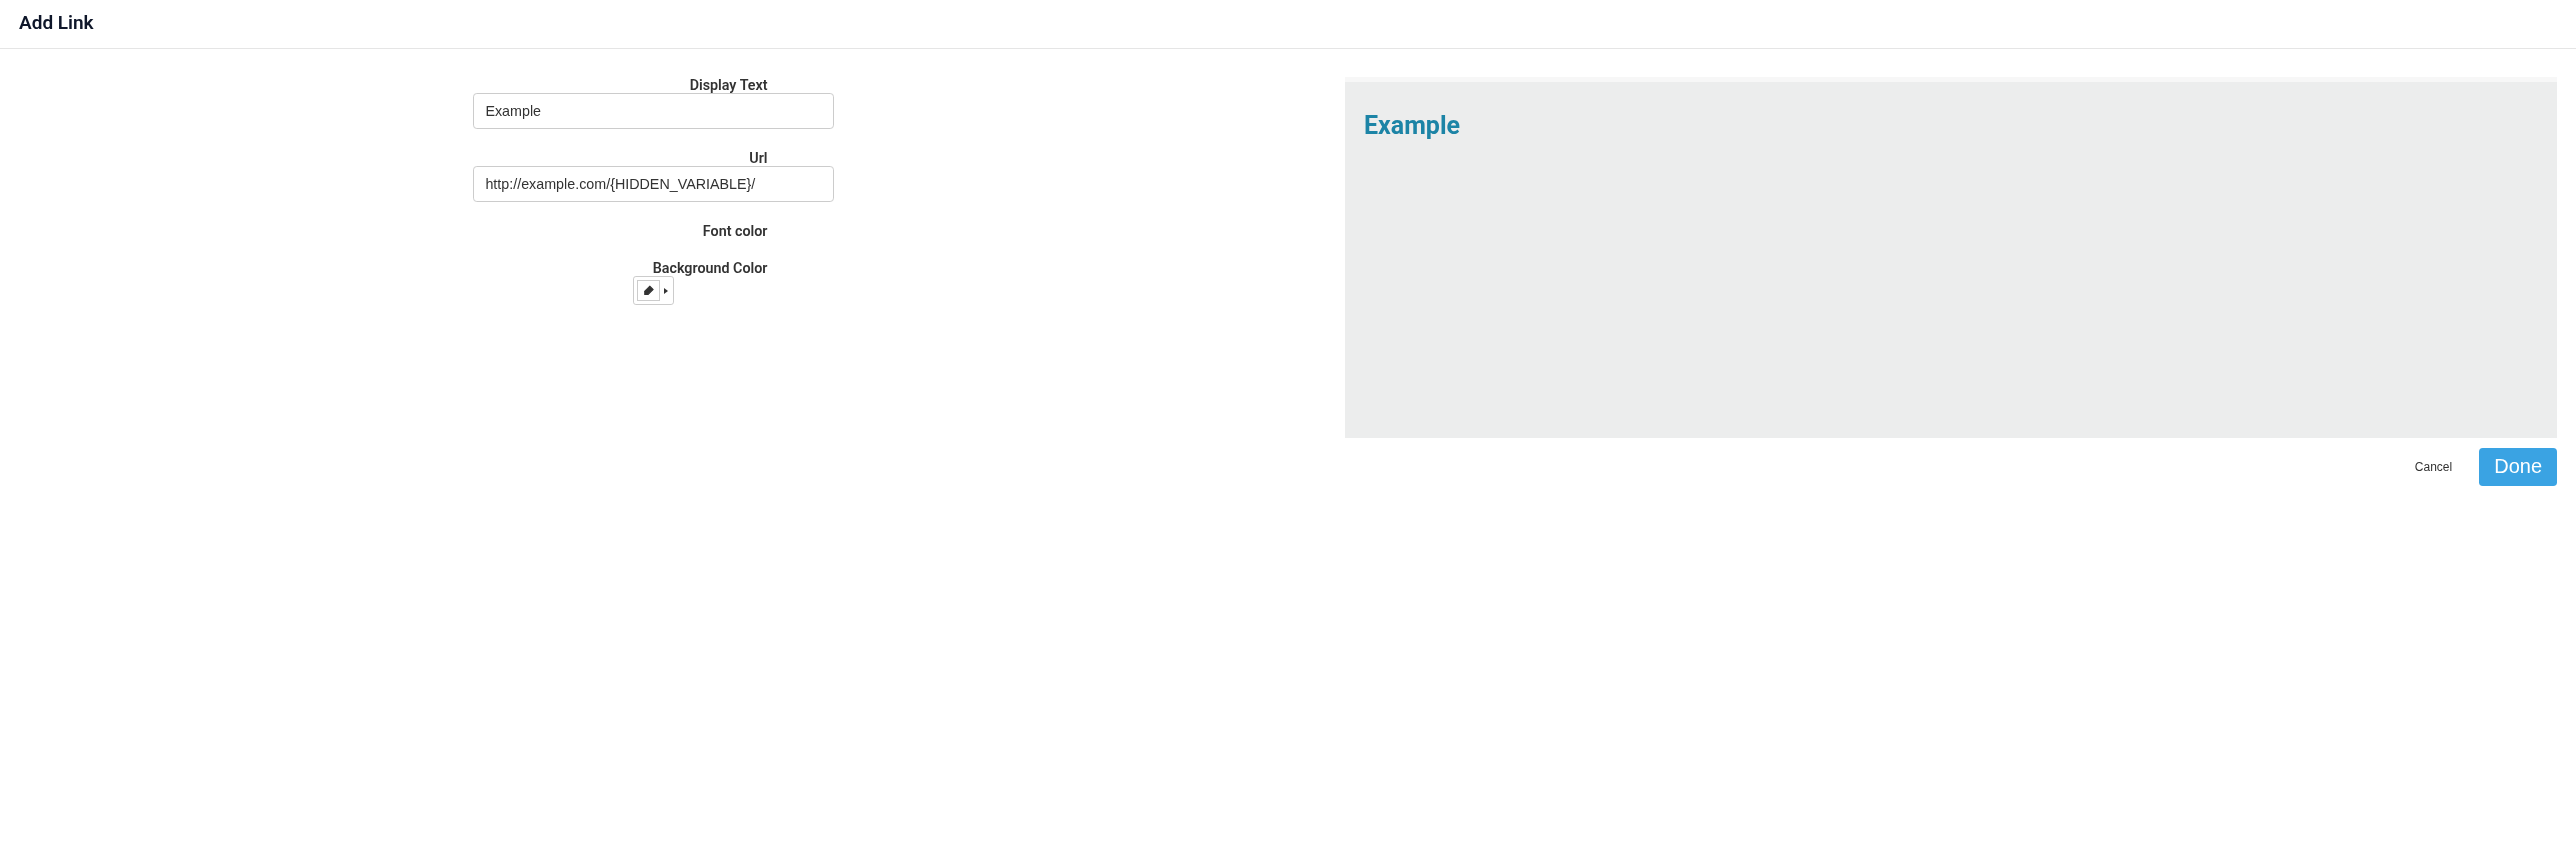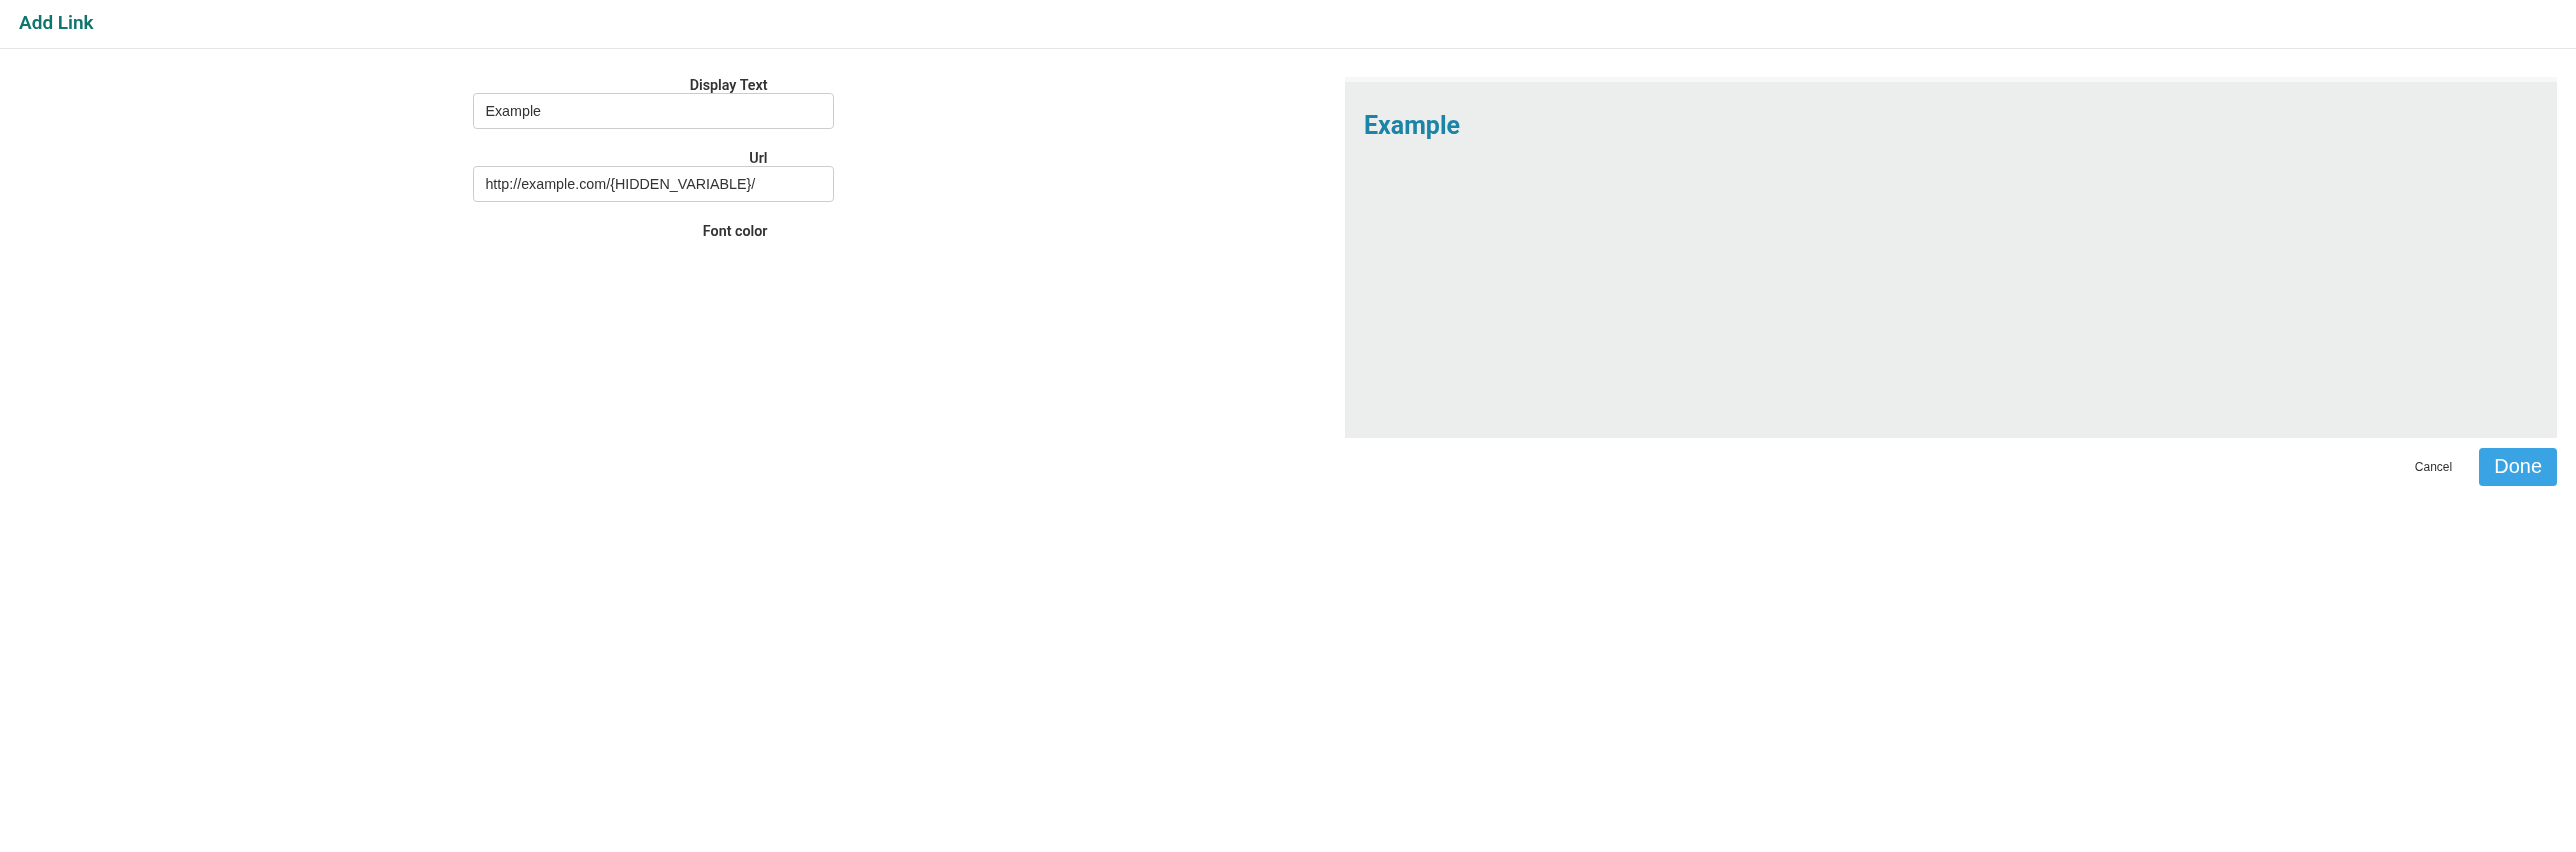--- a/index.html
+++ b/index.html
@@ -11,21 +11,21 @@
     background: #fff;
   }
   .header {
     padding: 11.4px 19px 13.3px;
     border-bottom: 1px solid #e5e5e5;
   }
   .header h2 {
     margin: 0;
     font-weight: 600;
     font-size: 19px;
-    color: #0f766e;
+    color: #0f172a;
   }
   .body {
     display: flex;
     padding: 28.5px 0 0 0;
     gap: 57px;
   }
   .form-col {
     flex: 0 0 50%;
     padding-left: 19px;
   }
@@ -171,20 +171,33 @@
       <div class="form-control">
         <input type="text" value="http://example.com/{HIDDEN_VARIABLE}/" style="">
       </div>
     </div>
 
     <div class="form-row">
       <div class="form-label">Font color</div>
     </div>
 
 
+    <div class="form-row">
+      <div class="form-label">Background Color</div>
+      <div>
+        <div class="color-picker">
+          <span class="swatch-brush">
+            <svg width="13.3" height="13.3" viewBox="0 0 24 24" fill="none" stroke="#333" stroke-width="2">
+              <path d="M14 4l6 6-9 9H5v-6l9-9z" fill="#333"></path>
+            </svg>
+          </span>
+          <span class="picker-caret"></span>
+        </div>
+      </div>
+    </div>
 
   </div>
 
   <div class="preview-col">
     <div class="preview-box">
       <div class="preview-text">Example</div>
     </div>
   </div>
 
 </div>

